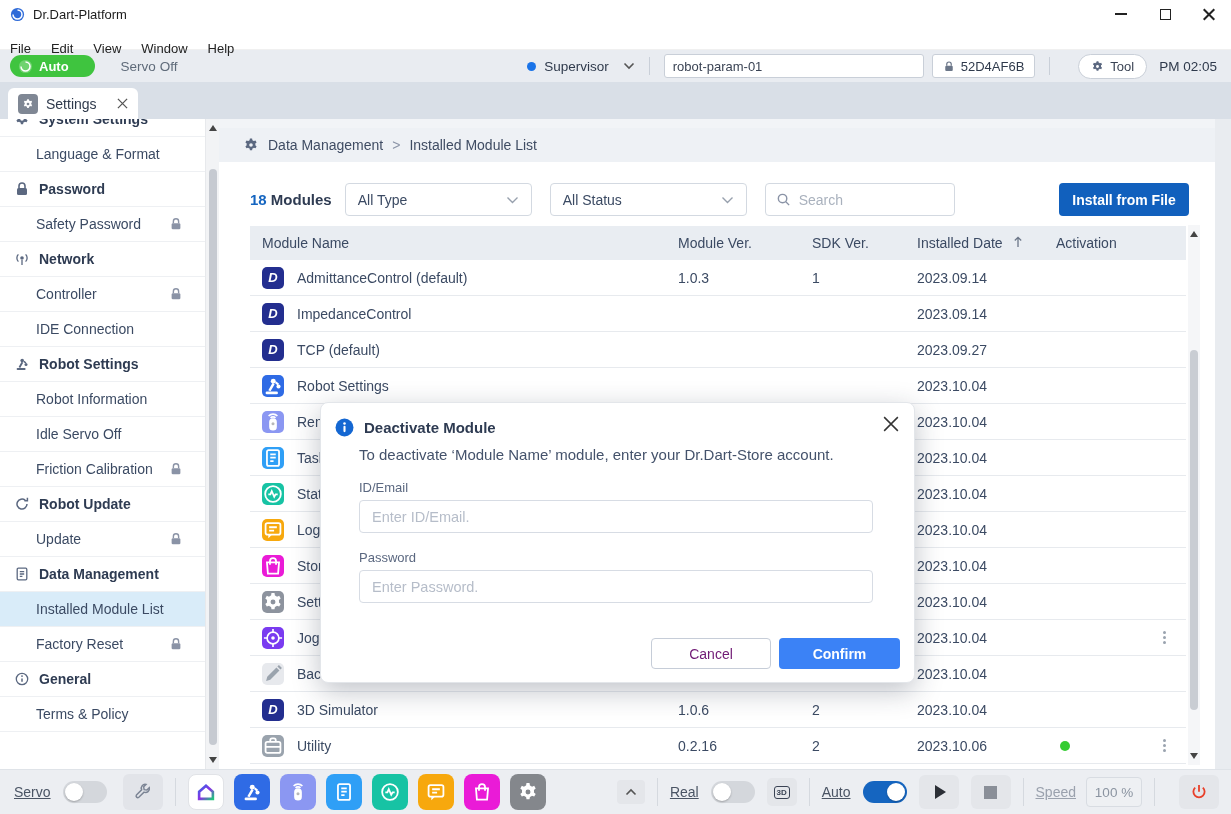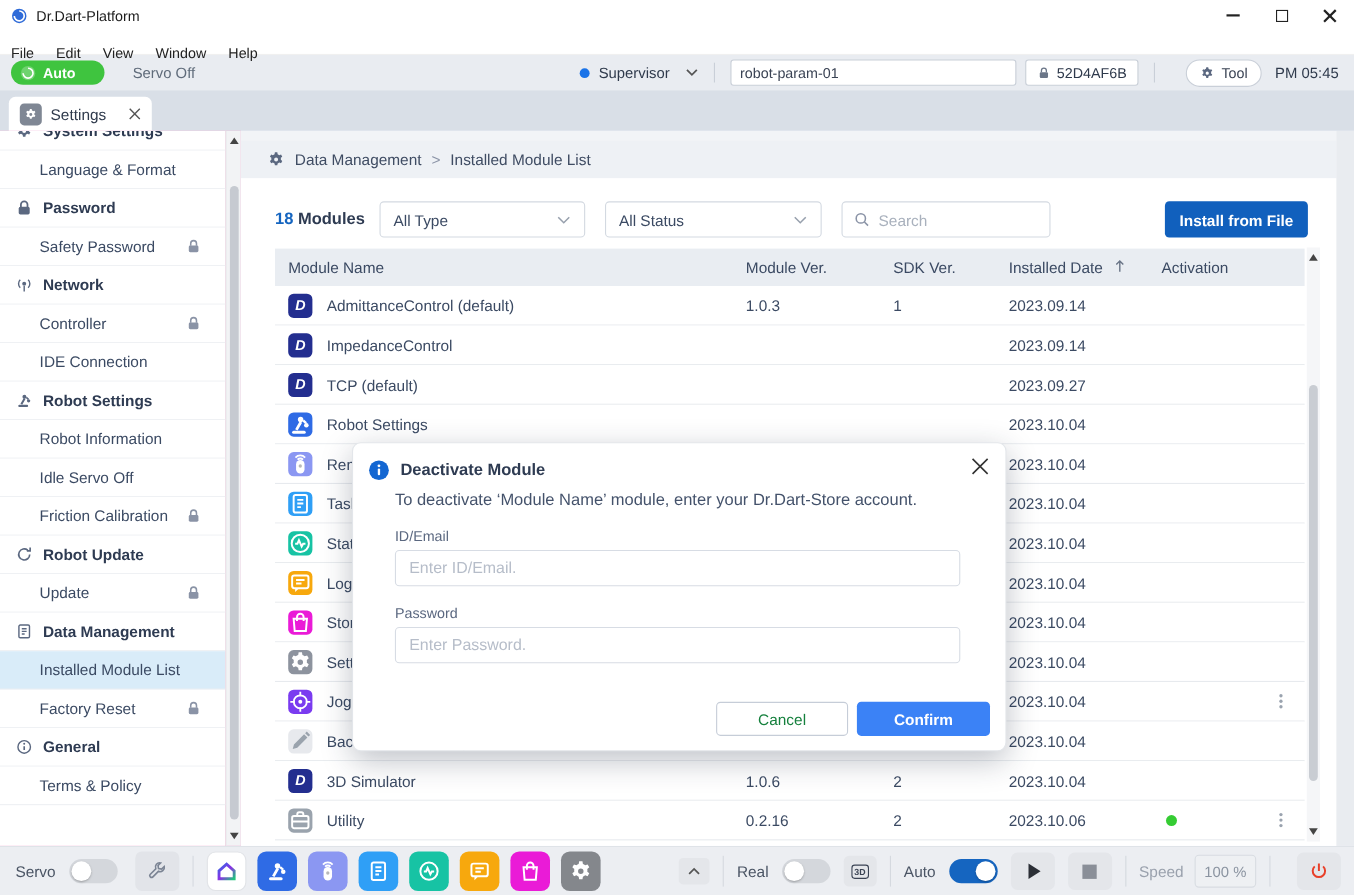--- a/index.html
+++ b/index.html
@@ -106,38 +106,38 @@
   #modal { position:absolute; left:320px; top:283px; width:595px; height:281px; background:#fff; border:1px solid #e3e6ea; border-radius:8px; box-shadow:0 8px 28px rgba(30,40,60,.28); z-index:50; }
   #modal-close { position:absolute; right:15px; top:13px; width:16px; height:16px; display:inline-flex; color:#333; }
   .modal-head { display:flex; align-items:center; gap:10px; padding:15px 18px 0 14px; }
   .info-badge { width:19px; height:19px; display:inline-flex; }
   #modal-title { font-size:15px; font-weight:bold; color:#2e3b52; }
   #modal-desc { padding:9px 20px 0 38px; font-size:15px; color:#44526b; }
   .field-label { padding:17px 0 0 38px; font-size:13px; color:#5b6880; }
   .modal-input { display:block; margin:5px 0 0 38px; width:514px; height:33px; border:1px solid #d7dce4; border-radius:4px; padding:0 12px; font-size:14.5px; color:#3b4a63; font-family:"Liberation Sans",sans-serif; }
   .modal-input::placeholder { color:#b6bdc9; }
   #modal-actions { position:absolute; right:14px; bottom:13px; display:flex; gap:8px; }
-  #cancel-btn { width:120px; height:31px; background:#fff; border:1px solid #c6cdd8; border-radius:4px; font-size:14px; color:#15803d; font-family:"Liberation Sans",sans-serif; }
+  #cancel-btn { width:120px; height:31px; background:#fff; border:1px solid #c6cdd8; border-radius:4px; font-size:14px; color:#701a75; font-family:"Liberation Sans",sans-serif; }
   #confirm-btn { width:121px; height:31px; background:#3b82f6; border:none; border-radius:4px; font-size:14px; font-weight:bold; color:#fff; font-family:"Liberation Sans",sans-serif; }
 
   
   #taskbar { height:45px; background:#eceef2; border-top:1px solid #dfe3e8; display:flex; align-items:center; padding:0 12px 0 14px; }
   #servo-label { font-size:14px; color:#4a5464; }
   .toggle { width:44px; height:22px; border-radius:11px; background:#d4d7dc; position:relative; margin-left:12px; }
   .toggle .knob { position:absolute; top:2px; left:2px; width:18px; height:18px; border-radius:50%; background:#fff; box-shadow:0 1px 2px rgba(0,0,0,.25); }
   .toggle.on { background:#1565c0; }
   .toggle.on .knob { left:auto; right:2px; }
   #wrench-btn { margin-left:16px; width:40px; height:36px; border-radius:6px; background:#e2e4e9; display:flex; align-items:center; justify-content:center; }
   .tk-divider { width:1px; height:28px; background:#d5d9df; margin:0 12px; }
   #taskbar-apps { display:flex; align-items:center; gap:10px; }
   .app-chip { width:36px; height:36px; border-radius:8px; display:flex; align-items:center; justify-content:center; color:#fff; }
   .app-chip svg { width:22px; height:22px; }
   #taskbar-right { margin-left:auto; display:flex; align-items:center; }
   #collapse-btn { width:28px; height:24px; border-radius:4px; background:#e4e6ea; display:flex; align-items:center; justify-content:center; color:#555; }
-  .tk-label { font-size:14px; color:#4a5464; }
+  .tk-label { font-size:14px; color:#4a5464;text-decoration:underline; }
   .tk-label.dim { color:#9aa1ad; }
   #threed-btn { width:30px; height:28px; border-radius:5px; background:#e4e6ea; display:flex; align-items:center; justify-content:center; margin-left:12px; }
   #threed-inner { border:1.6px solid #3a4354; border-radius:3px; font-size:8px; font-weight:bold; color:#3a4354; padding:1px 2px; }
   #play-btn,#stop-btn,#power-btn { width:40px; height:34px; border-radius:6px; background:#e4e6ea; display:flex; align-items:center; justify-content:center; margin-left:12px; }
   .play-glyph { width:0; height:0; border-top:7px solid transparent; border-bottom:7px solid transparent; border-left:11px solid #2b2f36; margin-left:3px; }
   .stop-glyph { width:13px; height:13px; background:#8a8f98; }
   #speed-box { margin-left:10px; width:56px; height:30px; border:1px solid #d8dce2; border-radius:4px; background:#eef0f3; display:flex; align-items:center; justify-content:center; font-size:13.5px; color:#8b94a1; }
 </style>
 </head>
 <body>
@@ -205,21 +205,21 @@
       </span>
       <span class="tb-divider"></span>
       <span id="tool-btn">
         <span style="display:inline-flex;color:#5b6880">
           <svg width="13" height="13" viewBox="0 0 16 16" fill="currentColor" fill-rule="evenodd">
               <path d="M6.9 1.5h2.2l.3 1.7a5 5 0 0 1 1.5.9l1.6-.6 1.1 1.9-1.3 1.1a5 5 0 0 1 0 1.8l1.3 1.1-1.1 1.9-1.6-.6a5 5 0 0 1-1.5.9l-.3 1.7H6.9l-.3-1.7a5 5 0 0 1-1.5-.9l-1.6.6-1.1-1.9 1.3-1.1a5 5 0 0 1 0-1.8L2.4 5.4l1.1-1.9 1.6.6a5 5 0 0 1 1.5-.9zM8 6.2a1.8 1.8 0 1 0 0 3.6 1.8 1.8 0 0 0 0-3.6z"></path>
             </svg>
         </span>
         <span>Tool</span>
       </span>
-      <span id="clock">PM 05:45</span>
+      <span id="clock">PM 02:05</span>
     </div>
   </div>
 
   <div id="tabbar">
     <div id="tab-settings">
       <span class="tab-chip">
         <svg width="12" height="12" viewBox="0 0 16 16" fill="#fff" fill-rule="evenodd">
             <path d="M6.9 1.5h2.2l.3 1.7a5 5 0 0 1 1.5.9l1.6-.6 1.1 1.9-1.3 1.1a5 5 0 0 1 0 1.8l1.3 1.1-1.1 1.9-1.6-.6a5 5 0 0 1-1.5.9l-.3 1.7H6.9l-.3-1.7a5 5 0 0 1-1.5-.9l-1.6.6-1.1-1.9 1.3-1.1a5 5 0 0 1 0-1.8L2.4 5.4l1.1-1.9 1.6.6a5 5 0 0 1 1.5-.9zM8 6.2a1.8 1.8 0 1 0 0 3.6 1.8 1.8 0 0 0 0-3.6z"></path>
           </svg>
       </span>

